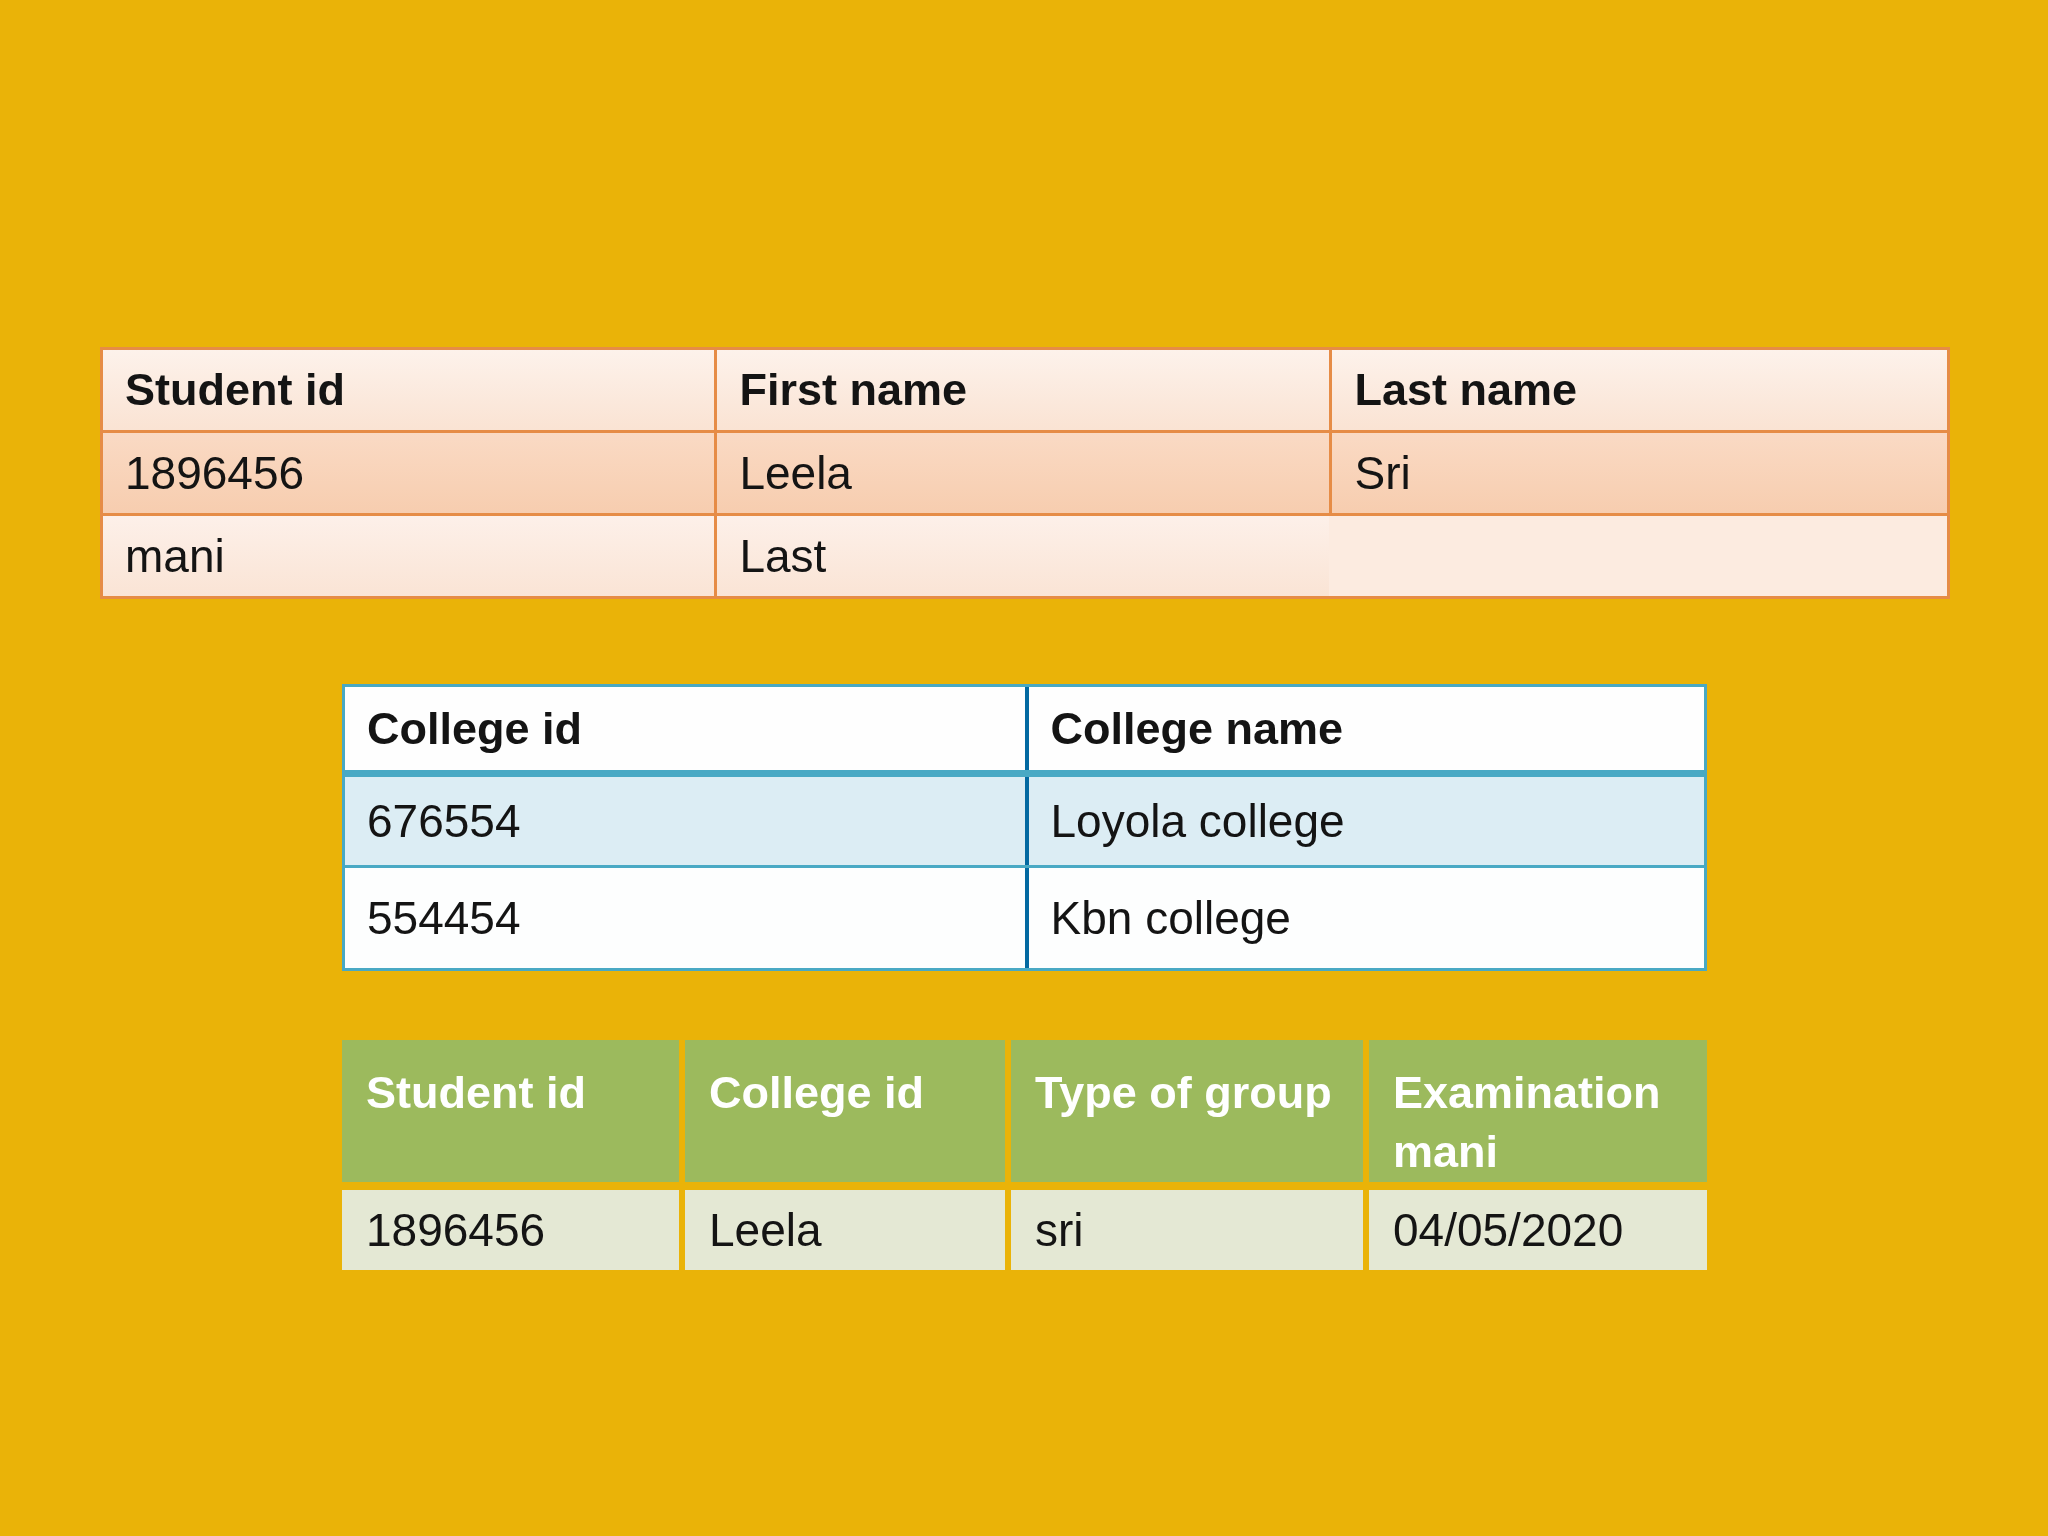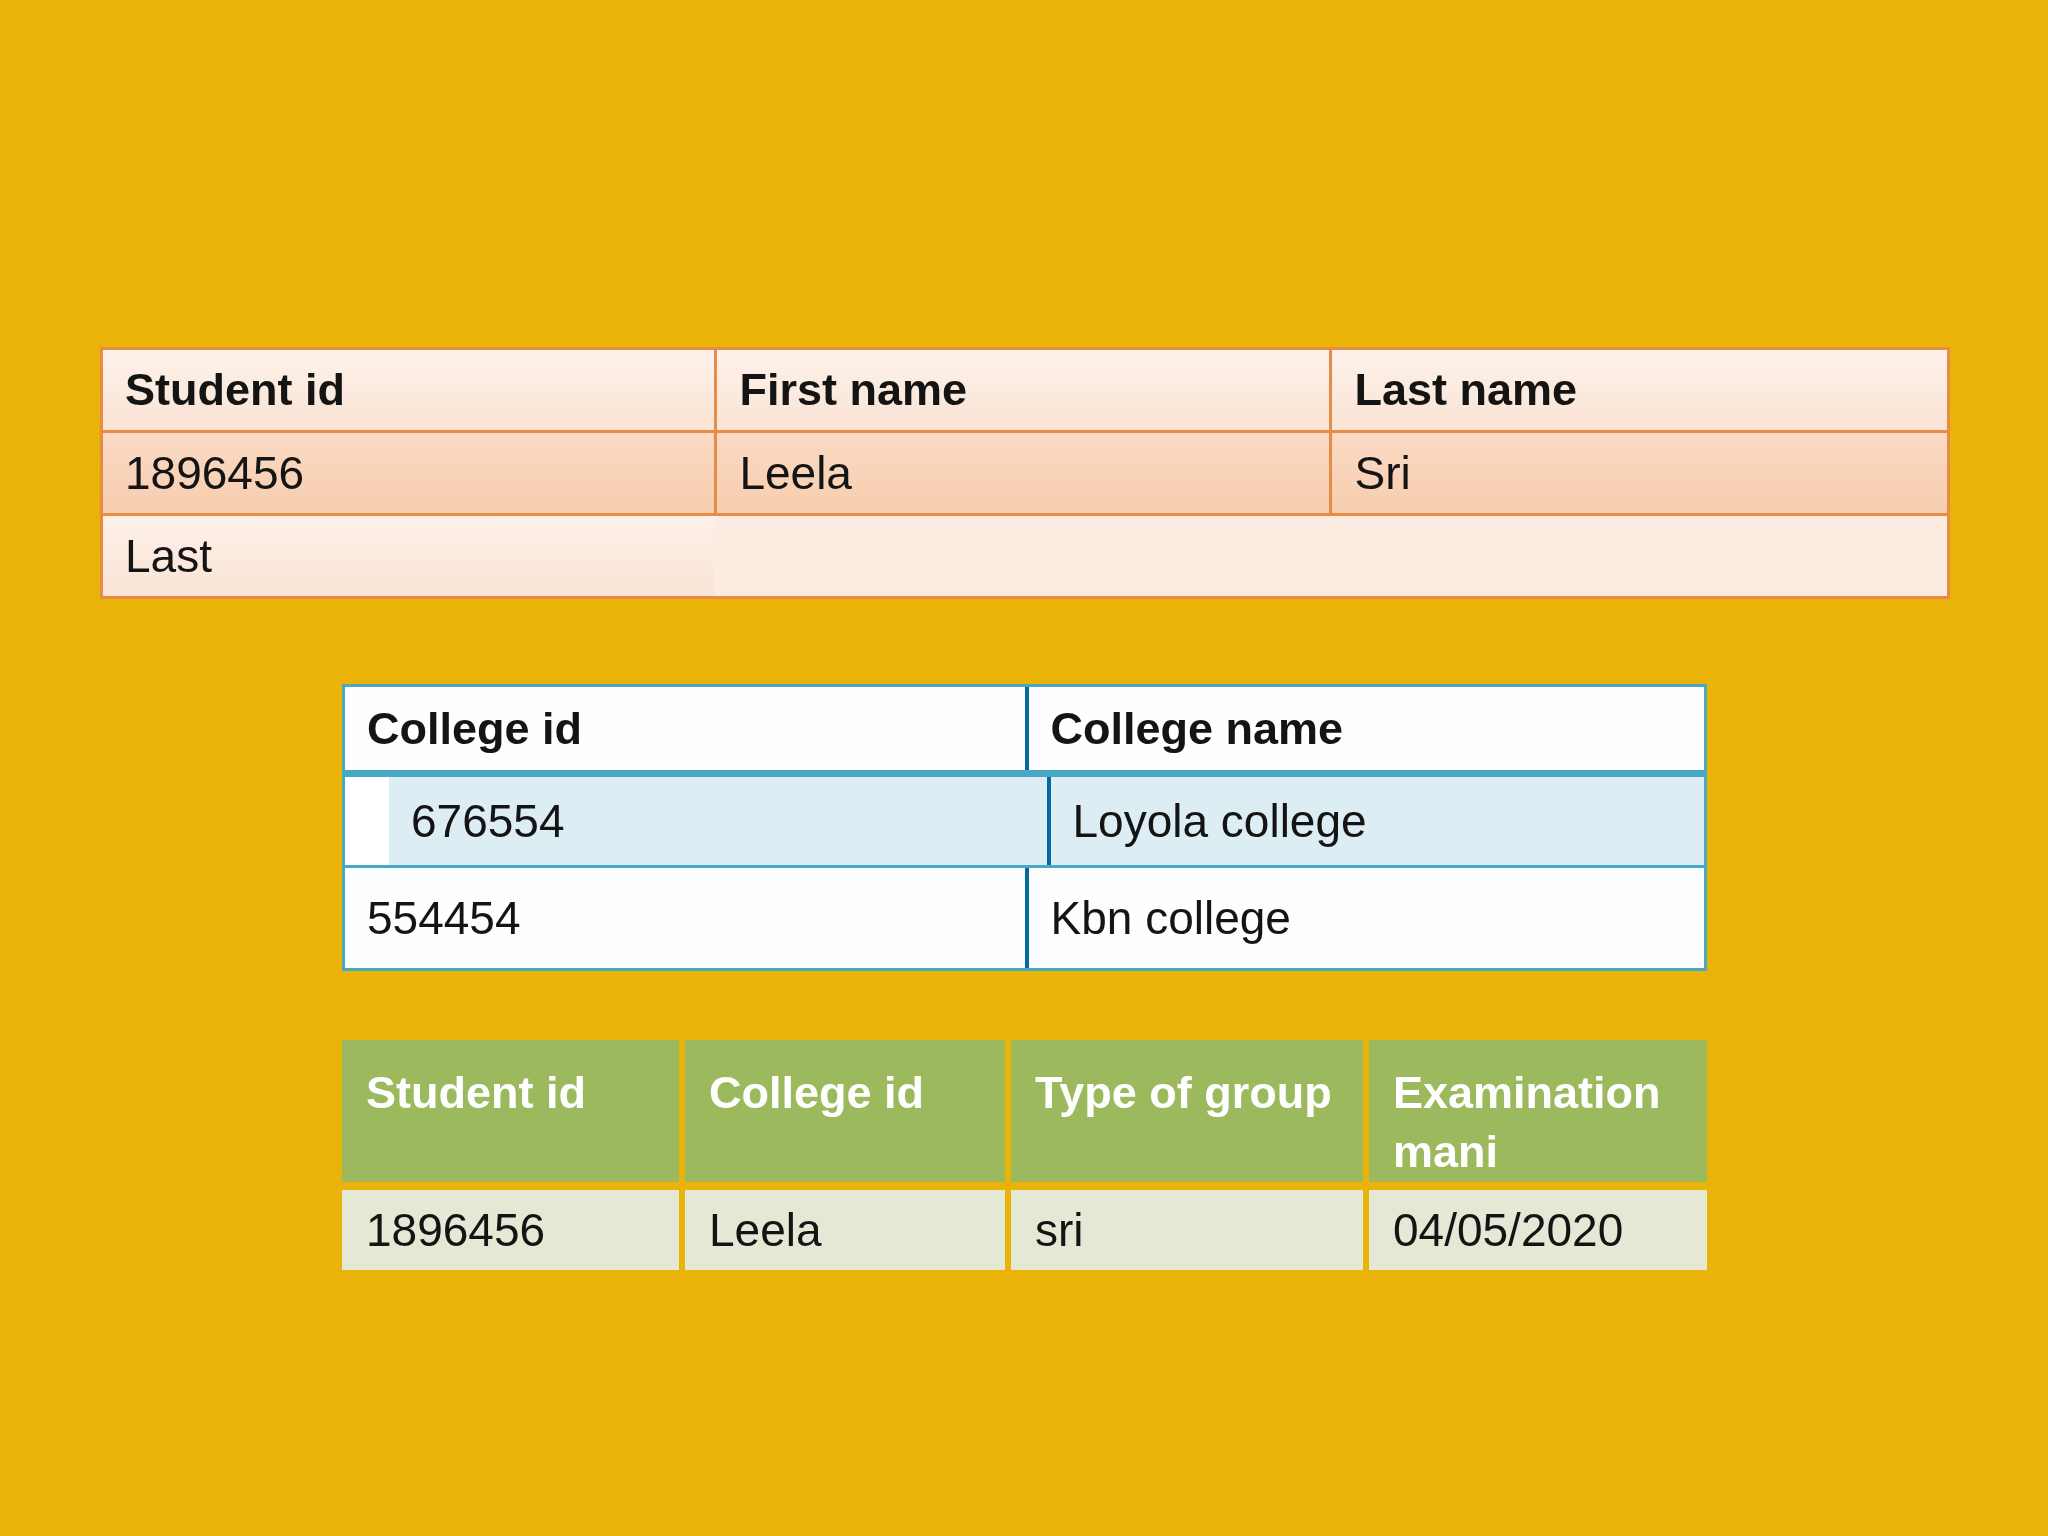--- a/index.html
+++ b/index.html
@@ -39,21 +39,21 @@
 
   
   .t2 {
     position:absolute; left:342px; top:684px; width:1365px;
     border:3px solid #49A9C4; box-sizing:border-box;
     background:#ffffff;
   }
   .t2 .row { display:grid; grid-template-columns:1fr 1fr; }
   .t2 .row > .cell + .cell { border-left:4px solid #0369a1; }
   .t2 .rh  { border-bottom:7px solid #49A9C4; }
-  .t2 .r1  { border-bottom:3px solid #49A9C4;padding-left:44px; }
+  .t2 .r1  { border-bottom:3px solid #49A9C4; }
   .t2 .rh > .cell { height:83px; background:#FEFEFE; }
   .t2 .r1 > .cell { height:88px; background:#DCEDF4; }
   .t2 .r2 > .cell { height:100px; background:#FDFEFE; }
 
   
   .t3 {
     position:absolute; left:342px; top:1040px; width:1365px;
     display:grid;
     grid-template-columns:337px 320px 352px 1fr;
     grid-template-rows:142px 80px;
@@ -83,20 +83,21 @@
       <div class="cell th">Student id</div>
       <div class="cell th">First name</div>
       <div class="cell th">Last name</div>
     </div>
     <div class="row r1">
       <div class="cell">1896456</div>
       <div class="cell">Leela</div>
       <div class="cell">Sri</div>
     </div>
     <div class="row r2">
+      <div class="cell">mani</div>
       <div class="cell">Last</div>
     </div>
   </div>
 
   <div class="t2">
     <div class="row rh">
       <div class="cell th">College id</div>
       <div class="cell th">College name</div>
     </div>
     <div class="row r1">

